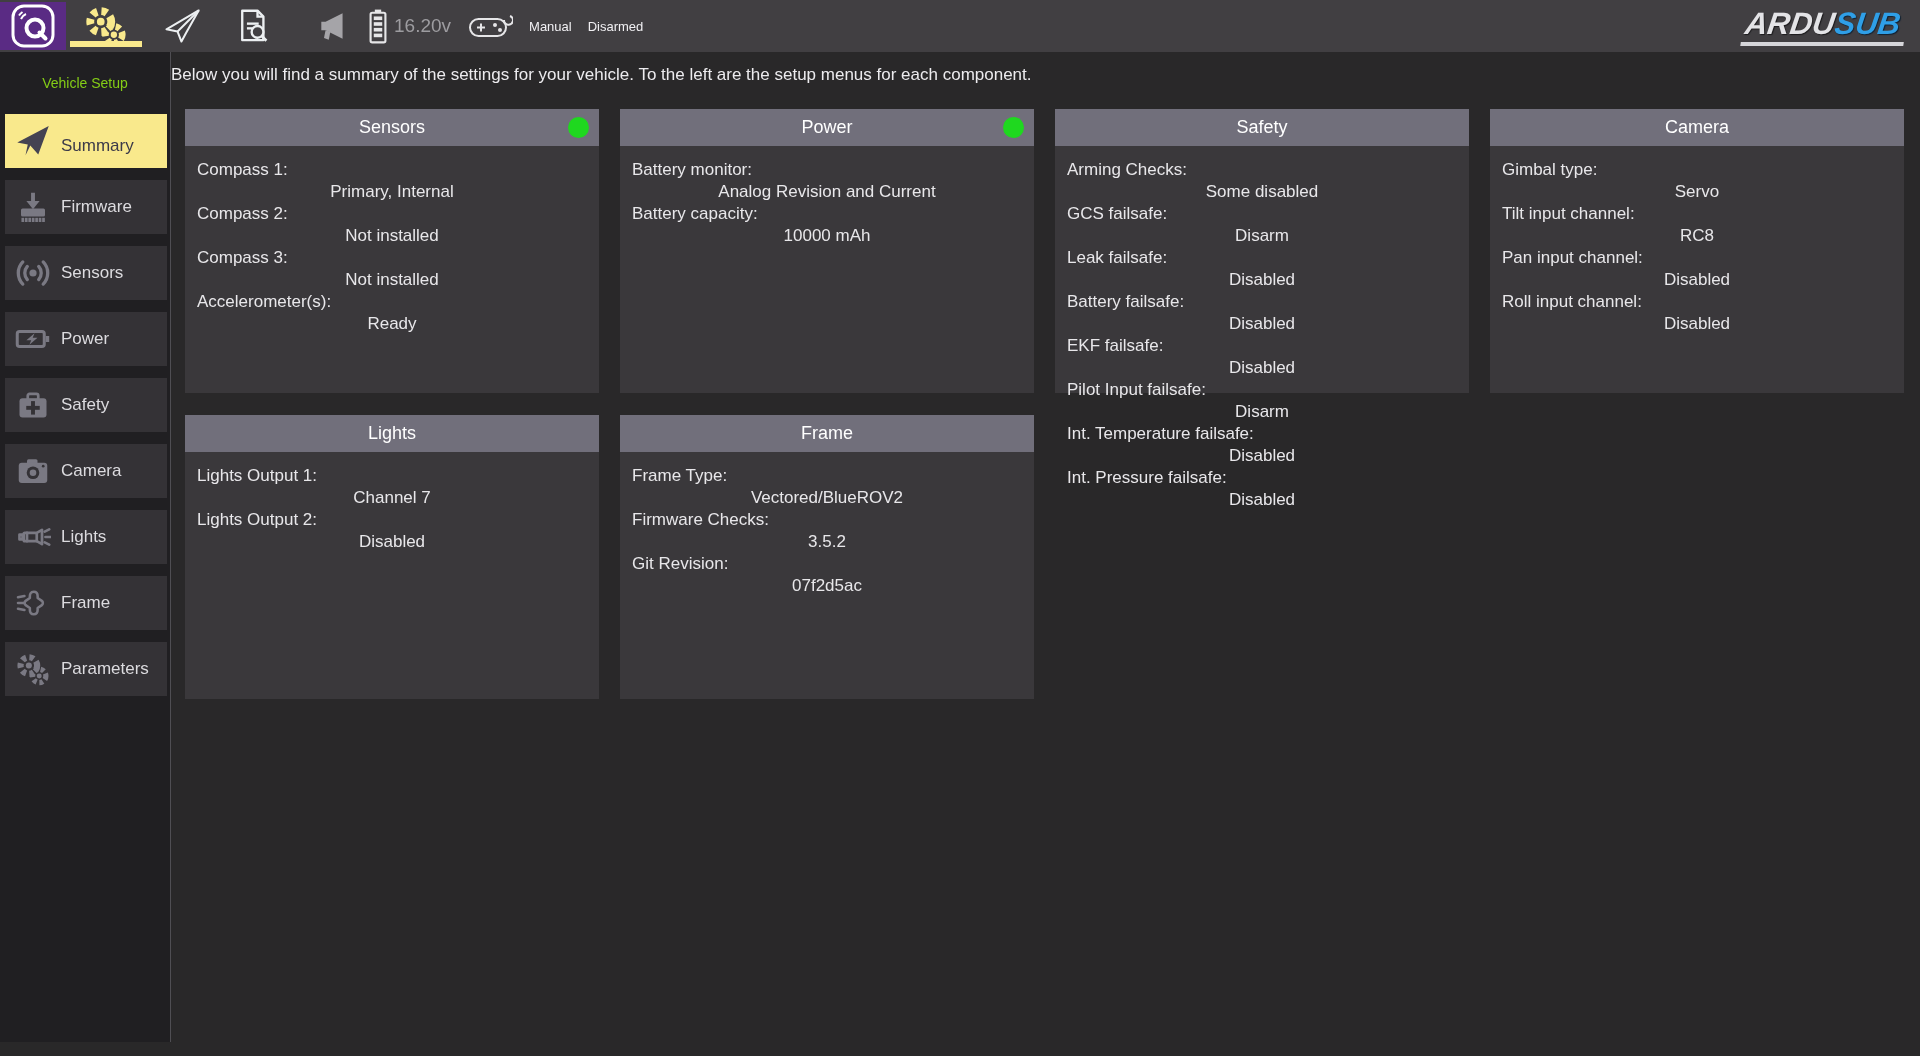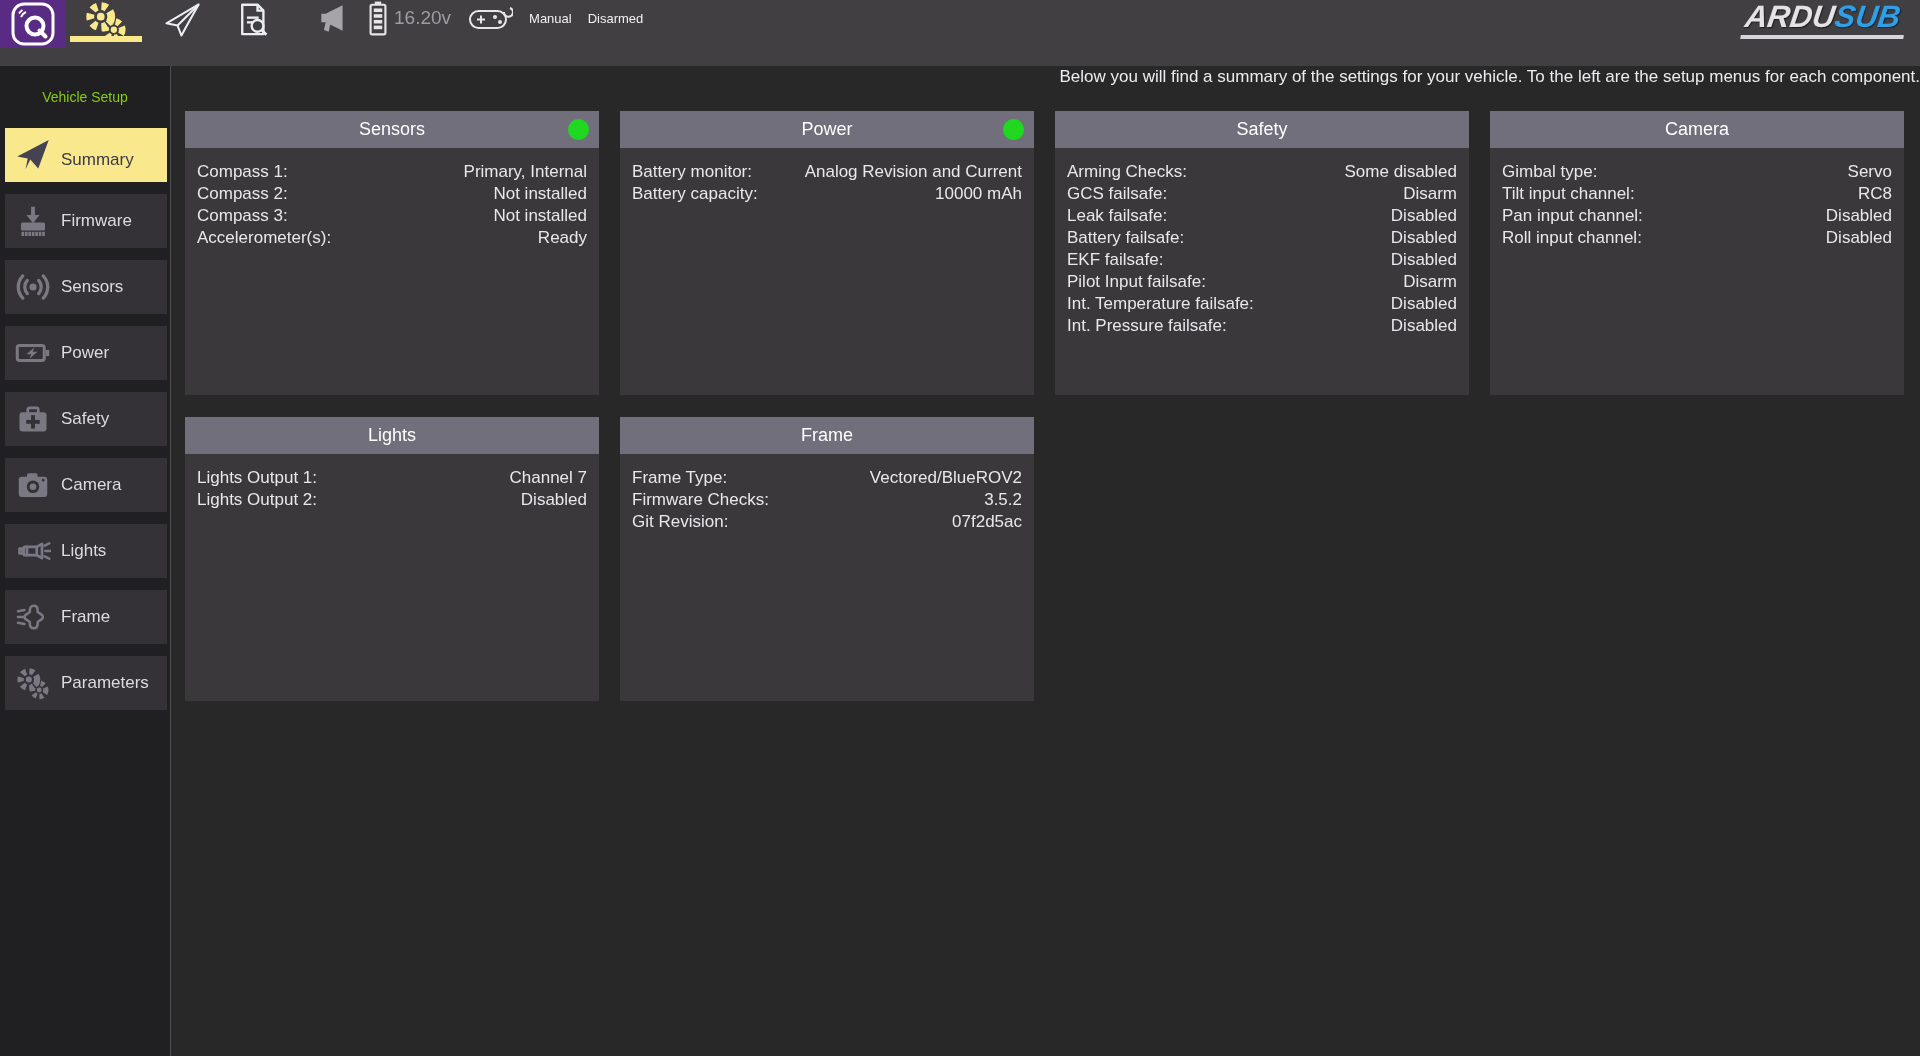--- a/index.html
+++ b/index.html
@@ -5,21 +5,21 @@
   :root{
     --yellow:#f9e98c; --purple:#5a2b84; --green:#1fd81f; --blue:#2f9fe7;
     --toolbar:#413f42; --bg:#292829; --side:#201f22; --btn:#343236;
     --card:#3a383b; --cardhead:#716f7b; --icon:#7a7983; --icondark:#454352;
   }
   *{box-sizing:border-box; margin:0; padding:0;}
   html,body{width:1920px;height:1056px;overflow:hidden;}
   body{background:var(--bg); font-family:"Liberation Sans", sans-serif; color:#e8e7ea;}
 
   
-  .toolbar{height:66px; background:var(--toolbar); display:flex; align-items:flex-start;}
+  .toolbar{height:52px; background:var(--toolbar); display:flex; align-items:center;}
   .logo-btn{width:66px; background:var(--purple); display:flex; align-items:center; justify-content:center; cursor:pointer;}
   .tb-btn{width:72px; display:flex; align-items:center; justify-content:center; position:relative; cursor:pointer;}
   .tb-btn.first{width:80px;}
   .tb-btn.active::after{content:""; position:absolute; left:4px; right:4px; bottom:0; height:6px; background:var(--yellow);}
   .tb-sep{width:1px; background:#5a585c; margin:13px 12px 13px 8px;}
   .status-group{display:flex; align-items:center; gap:16px; padding-left:4px;}
   .batt-group{display:flex; align-items:center; gap:5px; cursor:pointer;}
   .voltage{color:#9d9ca0; font-size:19px;}
   .mode-text,.armed-text{font-size:13px; color:#f1f0f3; cursor:pointer;}
   .tb-spacer{flex:1;}
@@ -34,28 +34,28 @@
   .sidebar{width:171px; background:var(--side); border-right:1px solid #4f4e53; flex:none;}
   .sidebar-title{height:62px; display:flex; align-items:center; justify-content:center; font-size:14px; color:#84cc16;}
   .side-item{width:162px; height:54px; margin:0 0 12px 5px; background:var(--btn); display:flex; align-items:center; cursor:pointer;}
   .side-item .icn{width:56px; display:flex; justify-content:center; align-items:center; color:var(--icon);}
   .side-item .lbl{font-size:17px; color:#dcdbdf;}
   .side-item.selected{background:var(--yellow);}
   .side-item.selected .lbl{color:#3c3a49;margin-top:10px;}
   .side-item.selected .icn{color:var(--icondark);}
 
   .content{flex:1; position:relative;}
-  .instruction{text-align:right; font-size:17px; color:#ecebee; line-height:22px;}
+  .instruction{padding-top:12px; text-align:left; font-size:17px; color:#ecebee; line-height:22px;}
   .cards{margin:23px 0 0 14px; display:grid; grid-template-columns:repeat(4,414px); gap:22px 21px; grid-auto-rows:284px;}
   .card{background:var(--card); display:flex; flex-direction:column;}
   .card-header{height:37px; flex:none; background:var(--cardhead); position:relative;
     display:flex; align-items:center; justify-content:center; font-size:18px; color:#ffffff;}
   .led{position:absolute; right:10px; top:8px; width:21px; height:21px; border-radius:50%; background:var(--green);}
   .card-body{padding:13px 12px 0 12px; font-size:17px;}
-  .row{display:flex; justify-content:space-between; line-height:22px;}
+  .row{display:flex; justify-content:space-between; line-height:22px;flex-direction:column;}
   .row .v{text-align:center; white-space:nowrap;}
 
   svg{display:block;}
 </style>
 </head>
 <body>
 
 <div class="toolbar">
   <div class="logo-btn">
     <span>

